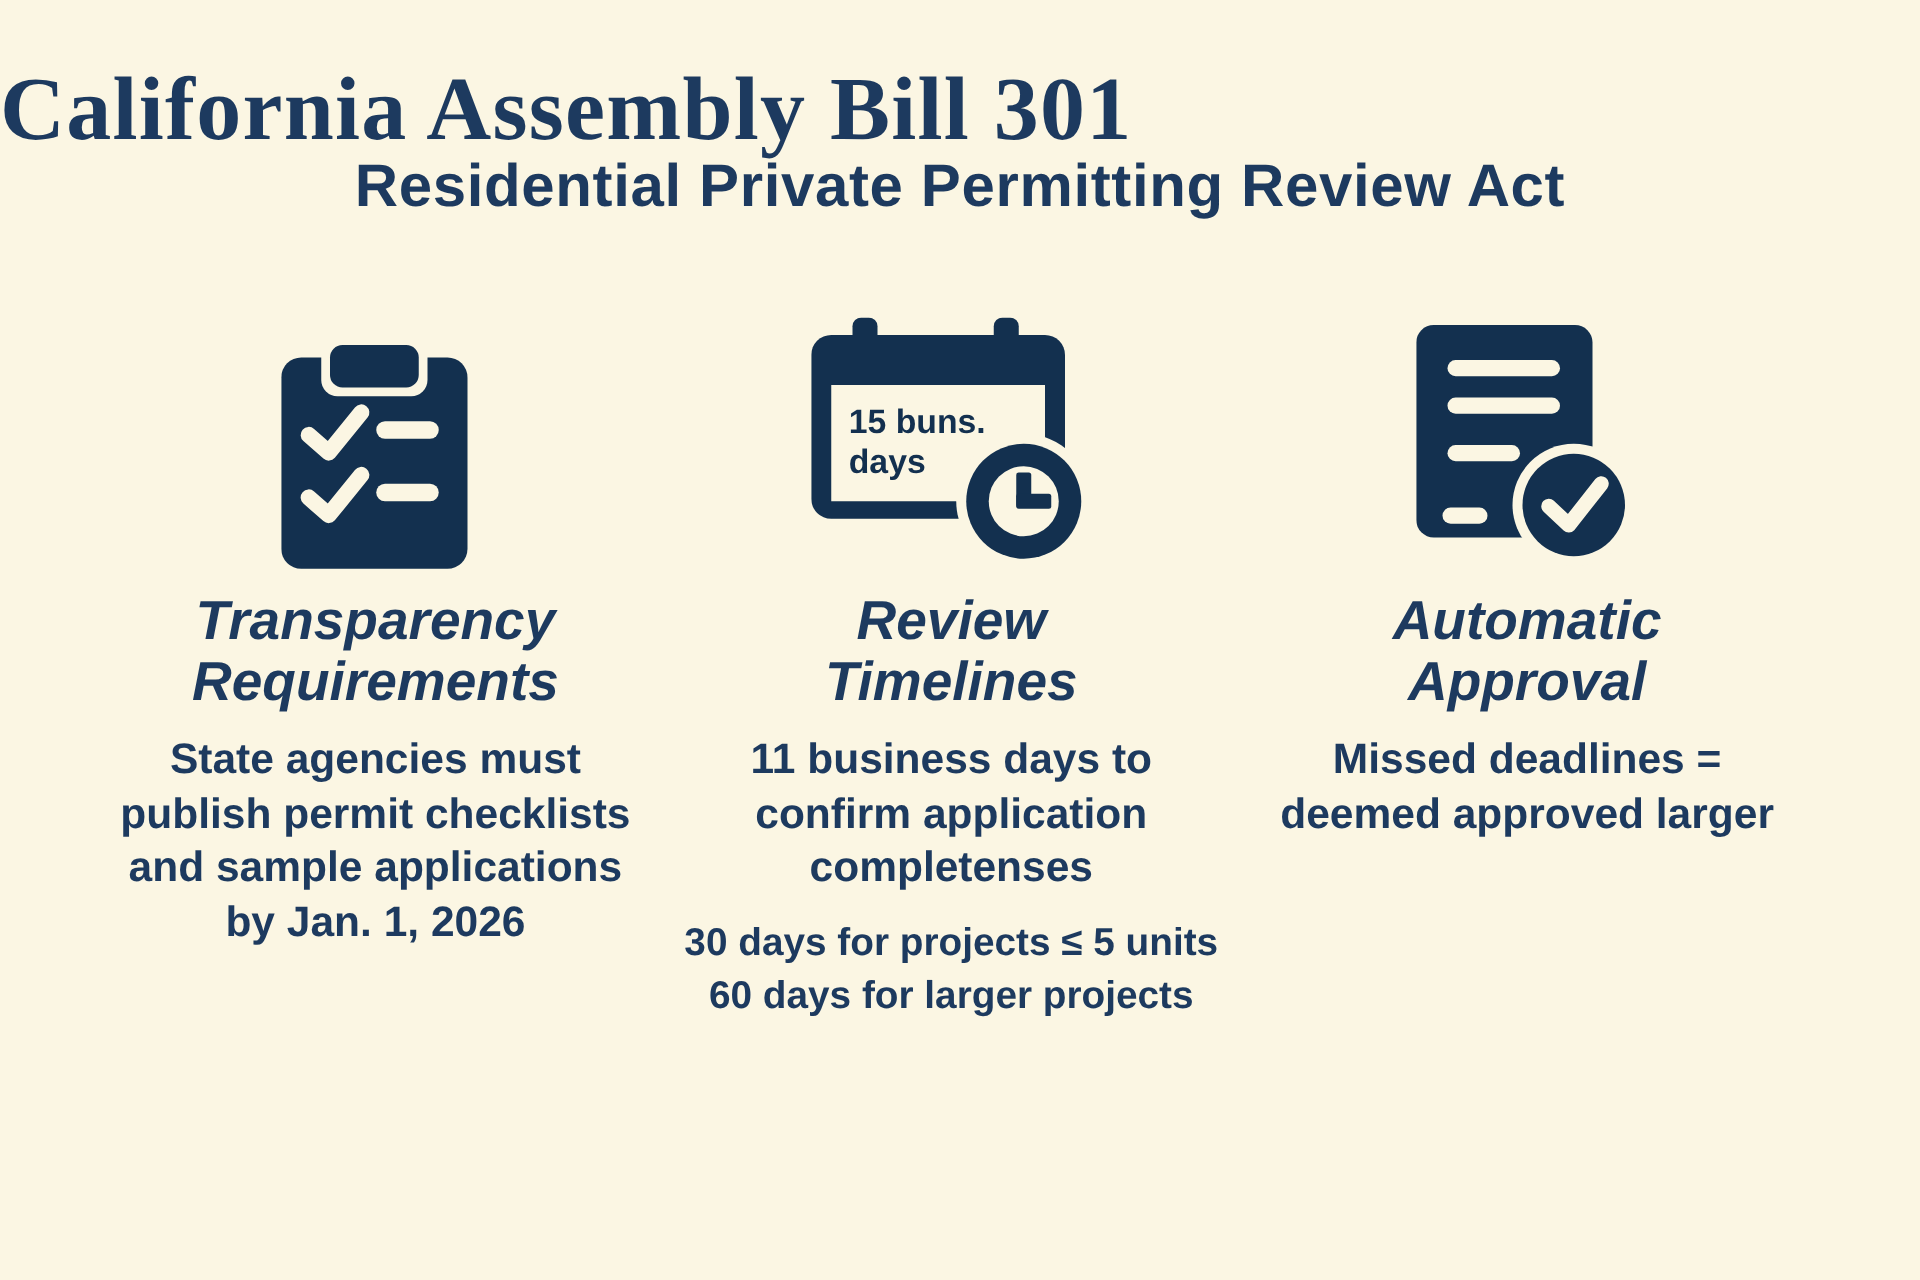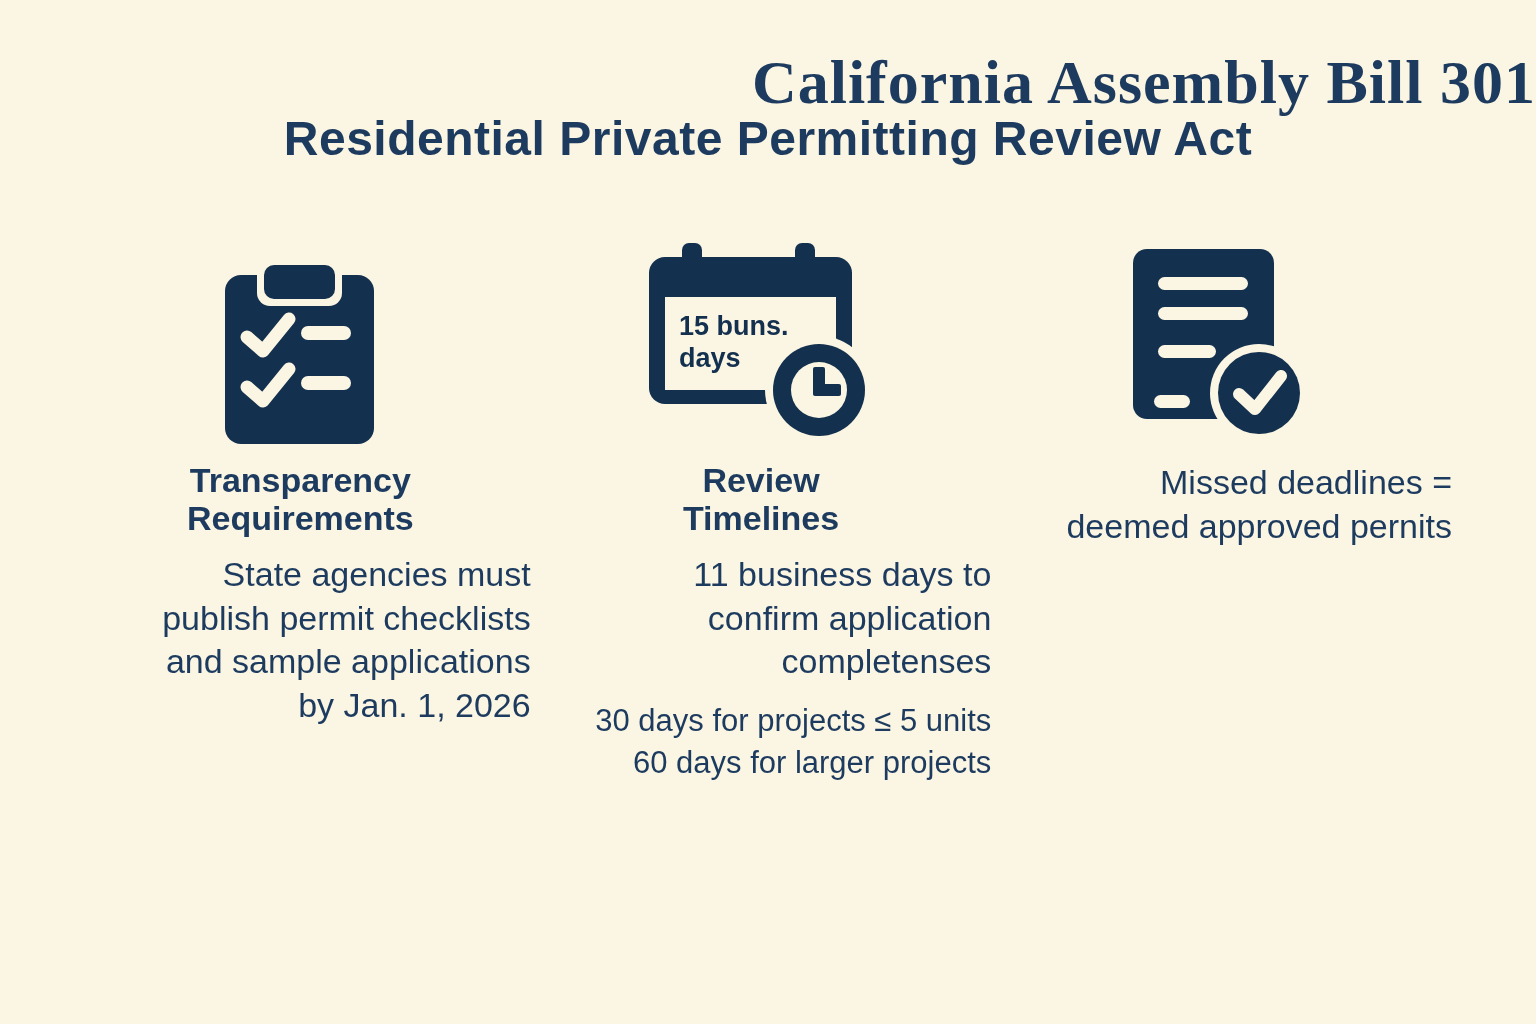--- a/index.html
+++ b/index.html
@@ -11,24 +11,24 @@
   *{margin:0;padding:0;box-sizing:border-box;}
   html,body{width:1536px;height:1024px;overflow:hidden;}
   body{
     background:var(--background);
     font-family:"Liberation Sans", sans-serif;
     color:var(--ink);
   }
   .page{width:1536px;height:1024px;position:relative;}
   .page-title{
     margin-top:50px;
-    text-align:right;
+    text-align:left;
     font-family:"Liberation Serif", serif;
     font-weight:700;
-    font-size:62px;
+    font-size:72px;
     line-height:1.05;
     letter-spacing:1px;
     color:var(--ink);
   }
   .page-subtitle{
     text-align:center;
     font-weight:700;
     font-size:48px;
     line-height:1.0;
     letter-spacing:0.5px;
@@ -46,34 +46,34 @@
   }
   .icon-box{
     height:206px;
     display:flex;
     justify-content:center;
     align-items:flex-end;
   }
   .icon-box svg{display:block;}
   .col-heading{
     margin-top:16px;
-    font-size:34px;
+    font-size:44px;
     font-weight:700;
     line-height:1.12;
     white-space:pre-line;
     color:var(--ink);
+    font-style:italic;
   }
   .col-body{
     margin-top:16px;
     font-size:34px;
-    font-weight:400;
+    font-weight:700;
     line-height:1.28;
     white-space:pre-line;
     color:var(--ink);
-    text-align:right;
   }
   .col-body.secondary{
     margin-top:16px;
     font-size:31px;
     line-height:1.36;
   }
   .cal-label{
     font-family:"Liberation Sans", sans-serif;
     font-weight:700;
     font-size:27px;
@@ -144,18 +144,20 @@
           <rect class="navy" x="0" y="0" width="141" height="170" rx="14"></rect>
           <rect class="creamfill" x="25" y="28" width="90" height="13" rx="6.5"></rect>
           <rect class="creamfill" x="25" y="58" width="90" height="13" rx="6.5"></rect>
           <rect class="creamfill" x="25" y="96" width="58" height="13" rx="6.5"></rect>
           <rect class="creamfill" x="21" y="146" width="36" height="13" rx="6.5"></rect>
           <circle class="creamfill" cx="126" cy="144" r="49"></circle>
           <circle class="navy" cx="126" cy="144" r="41"></circle>
           <path class="cream-stroke" stroke-width="12" d="M106 145 L122 160 L148 127"></path>
         </svg>
       </div>
+      <h3 class="col-heading">Automatic
+Approval</h3>
       <p class="col-body">Missed deadlines =
-deemed approved pernits</p>
+deemed approved larger</p>
     </section>
 
   </div>
 </div>
 
 </body></html>

